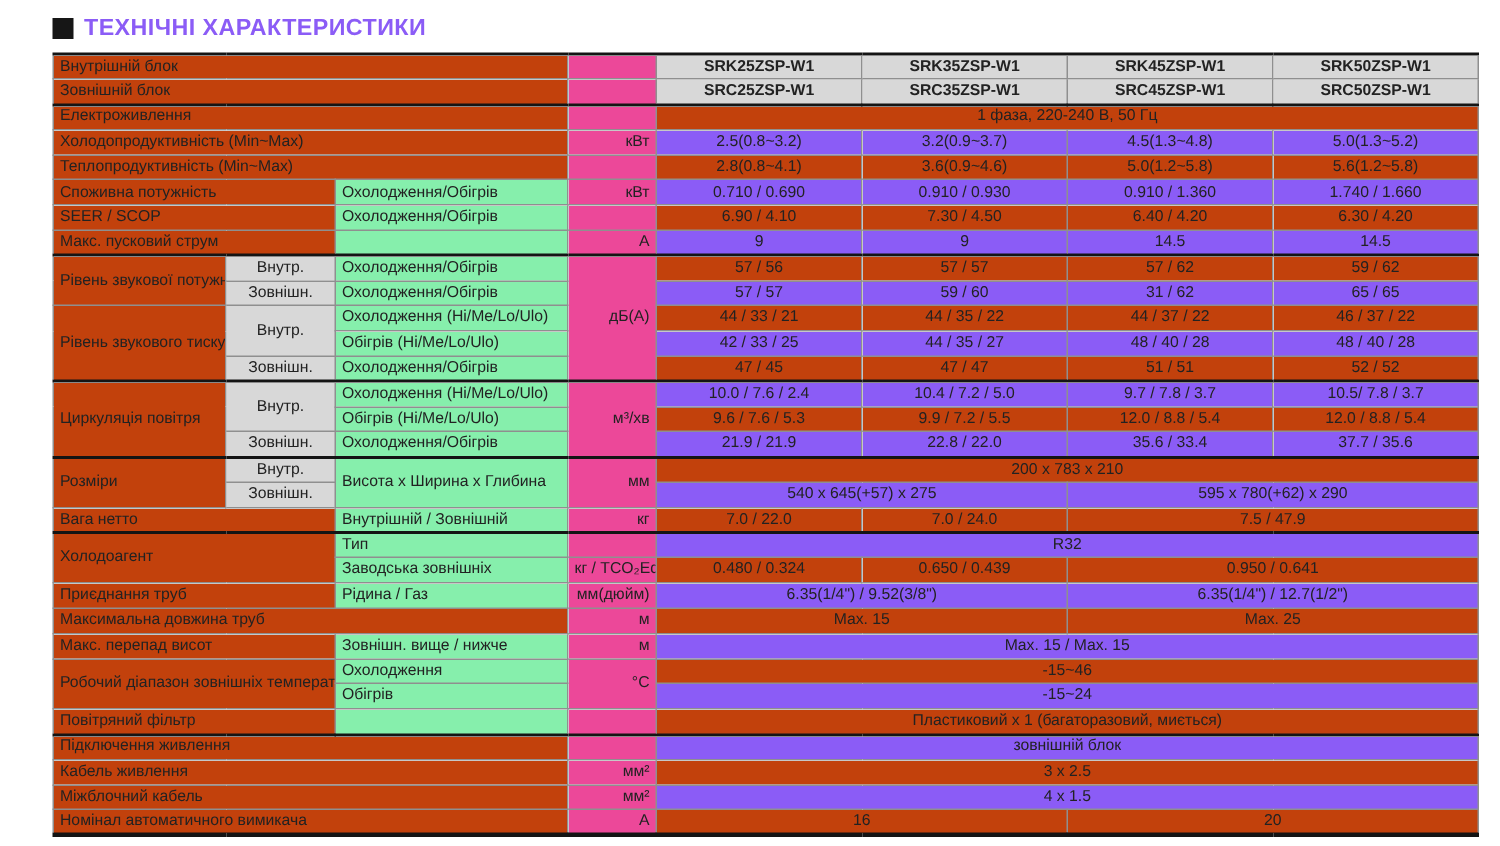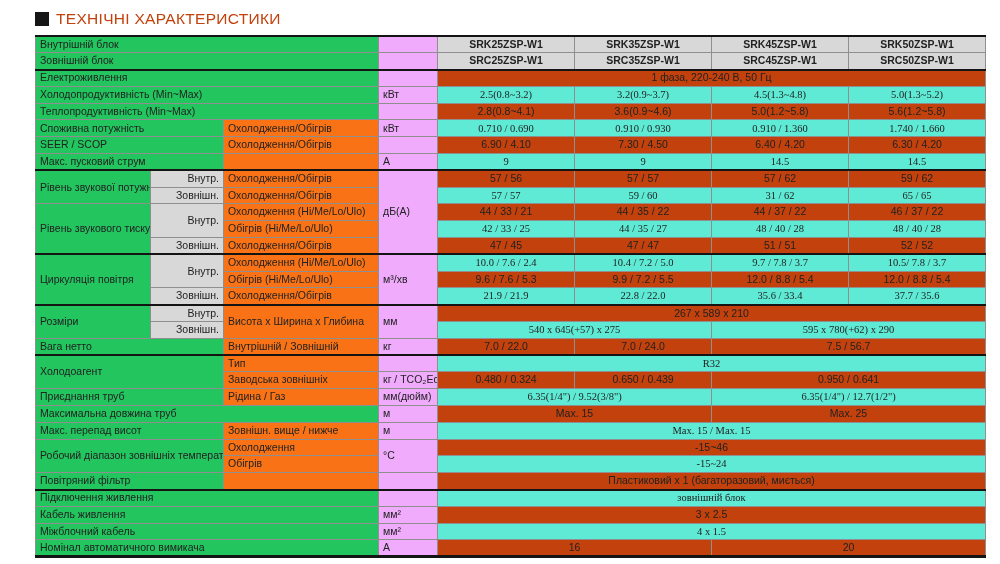--- a/index.html
+++ b/index.html
@@ -2,41 +2,41 @@
 <html><head>
 <meta charset="utf-8">
 <style>
   html,body{margin:0;padding:0;}
   body{
     width:1000px;height:564px;background:#ffffff;overflow:hidden;
     font-family:"Liberation Sans", sans-serif;
   }
   .title-row{display:flex;align-items:center;gap:7px;margin:10px 0 7px 35px;}
   .title-square{width:14px;height:14px;background:#161616;flex:0 0 auto;}
-  .page-title{font-size:15.5px;font-weight:normal;color:#c2410c;letter-spacing:.3px;margin:0;}
+  .page-title{font-size:15.5px;font-weight:bold;color:#8b5cf6;letter-spacing:.3px;margin:0;}
 
   table.spec{
     border-collapse:collapse;table-layout:fixed;
     width:950px;height:521px;margin-left:35px;
     border:1px solid #7c7c7c;border-bottom:3px solid #141414;
   }
   table.spec tr{height:16.8px;}
   table.spec td{
     border:1px solid #8f8f8f;
     font-size:10.5px;color:#222;
     padding:0 4px;overflow:hidden;vertical-align:middle;line-height:1.12;
     white-space:nowrap;
   }
-  td.k-label{background:#22c55e;text-align:left;color:#333;padding-left:8px;white-space:normal;}
-  td.k-sub{background:#d8d8d8;text-align:right;color:#333;}
-  td.k-cond{background:#f97316;text-align:left;color:#333;}
-  td.k-unit{background:#f0abfc;text-align:left;color:#333;}
+  td.k-label{background:#c2410c;text-align:left;color:#333;padding-left:8px;white-space:normal;}
+  td.k-sub{background:#d8d8d8;text-align:center;color:#333;}
+  td.k-cond{background:#86efac;text-align:left;color:#333;}
+  td.k-unit{background:#ec4899;text-align:right;color:#333;}
   td.k-model{background:#d8d8d8;text-align:center;font-weight:bold;font-size:12px;color:#101010;margin-top:26px;}
   td.k-val{text-align:center;color:#1e1e1e;}
-  tr.row-g td.k-val{background:#5eead4;font-family:Liberation Serif, serif;}
+  tr.row-g td.k-val{background:#8b5cf6;}
   tr.row-w td.k-val{background:#c2410c;}
   tr.thick td{border-top:2.5px solid #141414;}
   td.sm{font-size:7.5px;}
 </style>
 </head>
 <body>
 
 <div class="title-row">
   <span class="title-square"></span>
   <h1 class="page-title">ТЕХНІЧНІ ХАРАКТЕРИСТИКИ</h1>
@@ -183,34 +183,34 @@
         <td class="k-val">21.9 / 21.9</td>
         <td class="k-val">22.8 / 22.0</td>
         <td class="k-val">35.6 / 33.4</td>
         <td class="k-val">37.7 / 35.6</td>
       </tr>
       <tr class="row-w thick">
         <td rowspan="2" class="k-label">Розміри</td>
         <td class="k-sub">Внутр.</td>
         <td rowspan="2" class="k-cond">Висота х Ширина х Глибина</td>
         <td rowspan="2" class="k-unit">мм</td>
-        <td colspan="4" class="k-val">267 x 589 x 210</td>
+        <td colspan="4" class="k-val">200 x 783 x 210</td>
       </tr>
       <tr class="row-g">
         <td class="k-sub">Зовнішн.</td>
         <td colspan="2" class="k-val">540 x 645(+57) x 275</td>
         <td colspan="2" class="k-val">595 x 780(+62) x 290</td>
       </tr>
       <tr class="row-w">
         <td colspan="2" class="k-label">Вага нетто</td>
         <td class="k-cond">Внутрішній / Зовнішній</td>
         <td class="k-unit">кг</td>
         <td class="k-val">7.0 / 22.0</td>
         <td class="k-val">7.0 / 24.0</td>
-        <td colspan="2" class="k-val">7.5 / 56.7</td>
+        <td colspan="2" class="k-val">7.5 / 47.9</td>
       </tr>
       <tr class="row-g thick">
         <td colspan="2" rowspan="2" class="k-label">Холодоагент</td>
         <td class="k-cond">Тип</td>
         <td class="k-unit"></td>
         <td colspan="4" class="k-val">R32</td>
       </tr>
       <tr class="row-w">
         <td class="k-cond">Заводська зовнішніх</td>
         <td class="k-unit sm">кг / TCO₂Eq</td>

